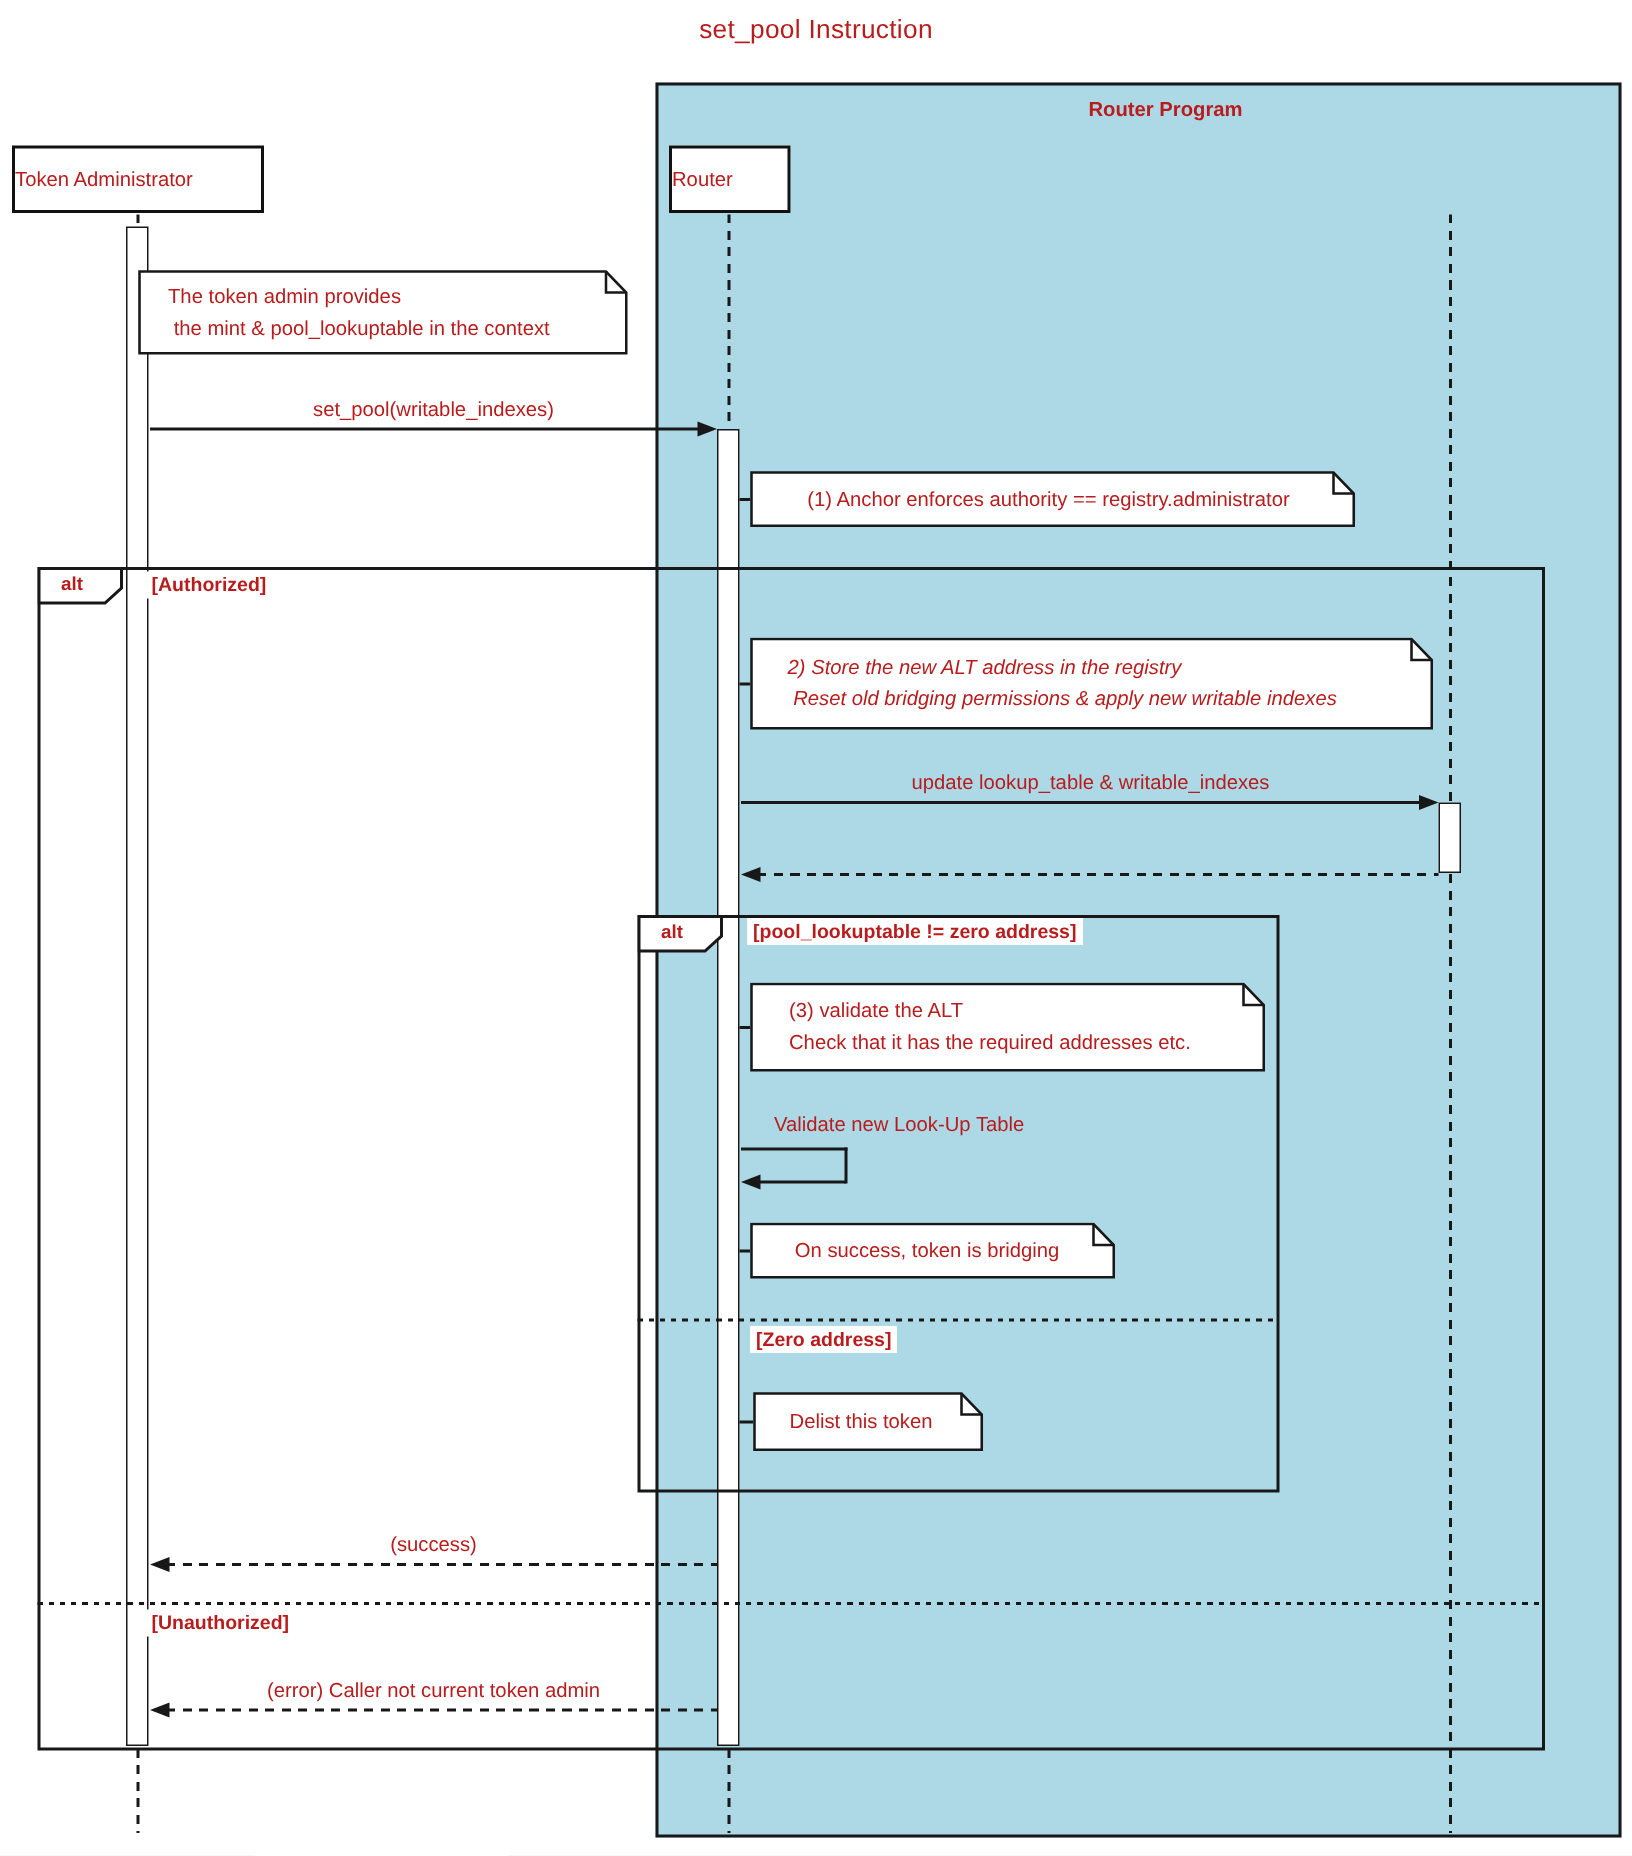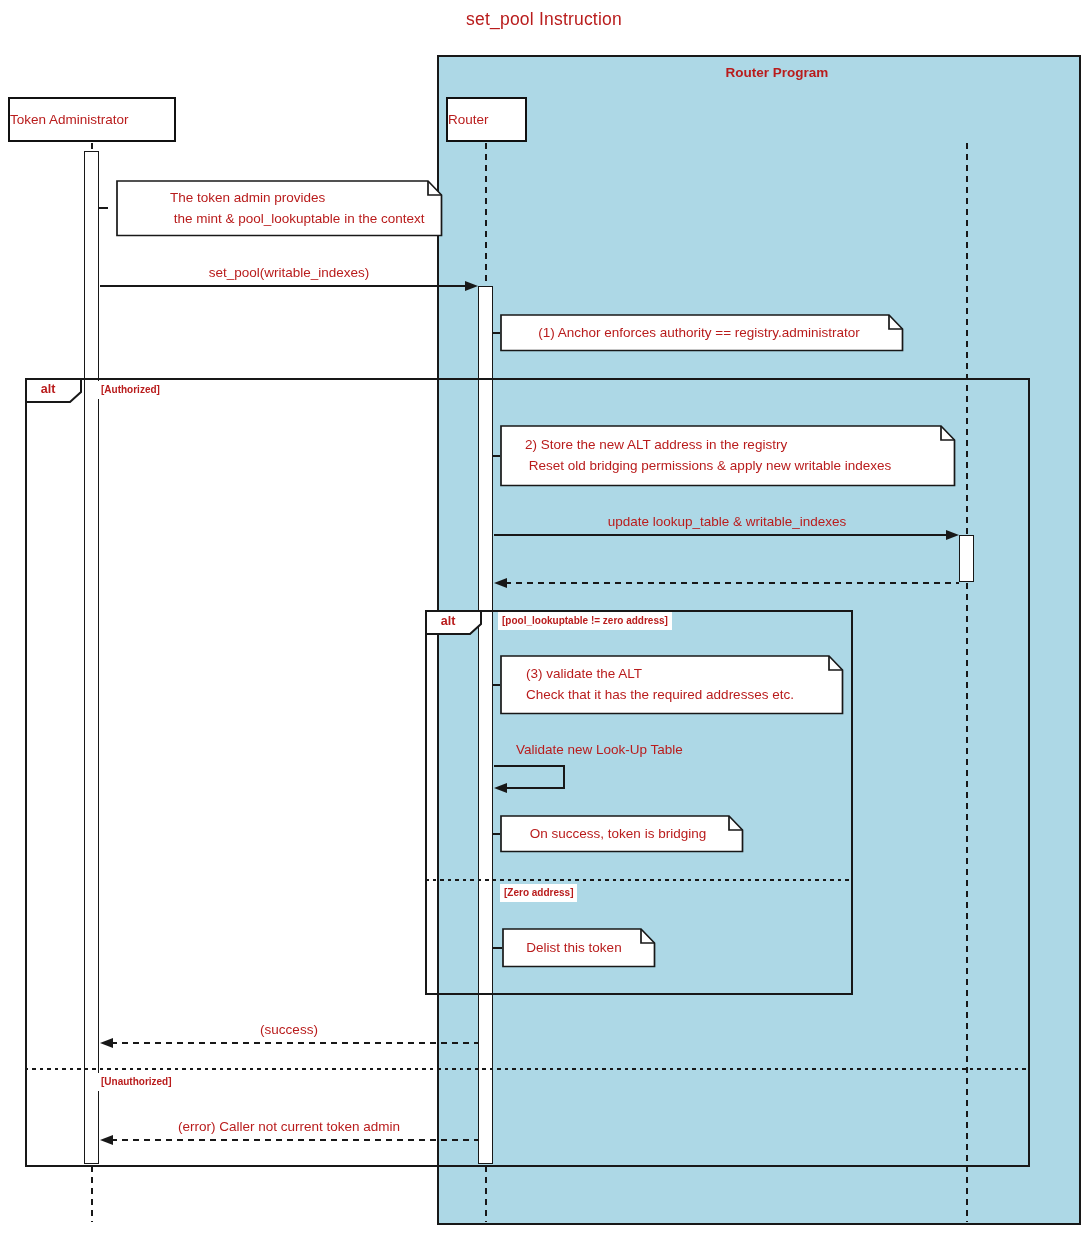--- a/index.html
+++ b/index.html
@@ -32,21 +32,21 @@
   .frame{position:absolute;border:2.2px solid #181818;z-index:4;background:transparent;}
   .divider{
     position:absolute;height:2.4px;z-index:4;
     background-image:repeating-linear-gradient(90deg,#181818 0 3.5px,transparent 3.5px 7.5px);
   }
   .pent{position:absolute;z-index:5;}
   .pent-label{
     position:absolute;z-index:5;font-weight:bold;font-size:12.5px;text-align:center;
   }
   .guard{
-    position:absolute;z-index:5;font-weight:bold;font-size:10px;
+    position:absolute;z-index:5;font-weight:bold;font-size:13px;
     background:#fff;padding:1px 4px;white-space:nowrap;line-height:16px;
   }
   .sline{position:absolute;background:#181818;z-index:5;}
   .dline{
     position:absolute;height:1.8px;z-index:5;
     background-image:repeating-linear-gradient(90deg,#181818 0 6px,transparent 6px 11px);
   }
   .conn{position:absolute;height:1.7px;background:#181818;z-index:4;}
   .ah-r{
     position:absolute;width:0;height:0;z-index:5;
@@ -105,21 +105,21 @@
   <div class="frame" style="left:425px;top:610px;width:424px;height:381px;"></div>
   <svg class="pent" style="left:425px;top:610px;" width="58" height="26">
     <polygon points="1,1 56,1 56,14 45,24 1,24" fill="#ffffff" stroke="#181818" stroke-width="2"></polygon>
   </svg>
   <div class="pent-label" style="left:425px;top:614px;width:46px;">alt</div>
   <div class="guard" style="left:498px;top:612px;">[pool_lookuptable != zero address]</div>
   <div class="divider" style="left:425px;top:879px;width:426px;"></div>
   <div class="guard" style="left:500px;top:884px;">[Zero address]</div>
 
   <div class="conn" style="left:98px;top:207px;width:10px;"></div>
-  <div class="note" style="left:116px;top:180px;width:327px;height:55px;padding-left:34px;">
+  <div class="note" style="left:92px;top:180px;width:327px;height:55px;">
       <svg width="327" height="57" class="note-bg">
         <path d="M1,1 H312 L325.5,15 V55.5 H1 Z" fill="#FFFFFF" stroke="#181818" stroke-width="1.7"></path>
         <path d="M312,1 V15 H325.5" fill="none" stroke="#181818" stroke-width="1.7"></path>
       </svg>
     <div class="note-text" style="padding:8px 12px 0 20px;">The token admin provides
  the mint &amp; pool_lookuptable in the context</div>
   </div>
 
   <div class="msg center" style="left:289px;top:265px;">set_pool(writable_indexes)</div>
   <div class="sline" style="left:100px;top:285px;width:367px;height:1.8px;"></div>
@@ -128,21 +128,21 @@
   <div class="conn" style="left:493px;top:332px;width:7px;"></div>
   <div class="note" style="left:500px;top:314px;width:404px;height:38px;">
       <svg width="404" height="38" class="note-bg">
         <path d="M1,1 H389 L402.5,15 V36.5 H1 Z" fill="#FFFFFF" stroke="#181818" stroke-width="1.7"></path>
         <path d="M389,1 V15 H402.5" fill="none" stroke="#181818" stroke-width="1.7"></path>
       </svg>
     <div class="note-text ta-c" style="padding:9px 16px 0 10px;">(1) Anchor enforces authority == registry.administrator</div>
   </div>
 
   <div class="conn" style="left:493px;top:455px;width:7px;"></div>
-  <div class="note" style="left:500px;top:425px;width:456px;height:62px;">
+  <div class="note" style="left:500px;top:425px;width:456px;height:62px;font-style:italic;">
       <svg width="456" height="62" class="note-bg">
         <path d="M1,1 H441 L454.5,15 V60.5 H1 Z" fill="#FFFFFF" stroke="#181818" stroke-width="1.7"></path>
         <path d="M441,1 V15 H454.5" fill="none" stroke="#181818" stroke-width="1.7"></path>
       </svg>
     <div class="note-text" style="padding:10px 12px 0 25px;">2) Store the new ALT address in the registry
  Reset old bridging permissions &amp; apply new writable indexes</div>
   </div>
 
   <div class="msg center" style="left:727px;top:514px;">update lookup_table &amp; writable_indexes</div>
   <div class="sline" style="left:494px;top:534px;width:453px;height:1.8px;"></div>

